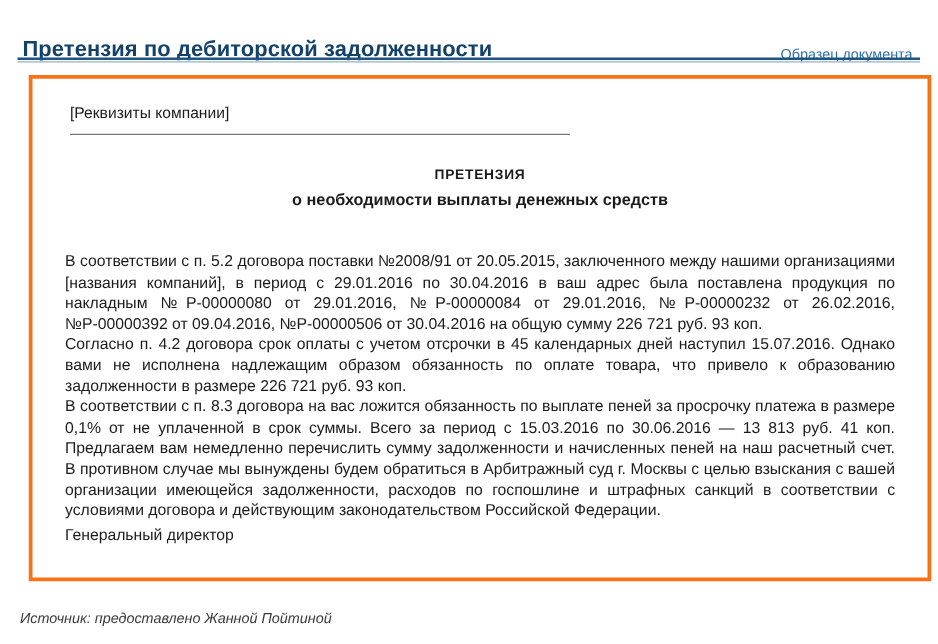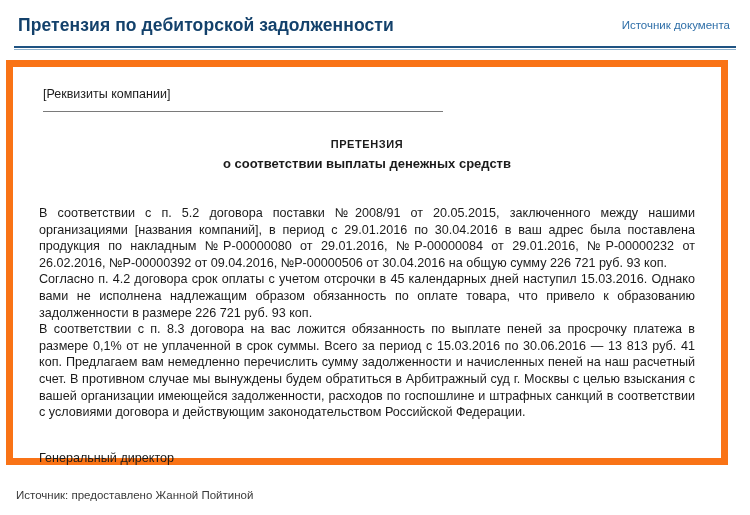--- a/index.html
+++ b/index.html
@@ -19,21 +19,21 @@
     width: 750px;
     height: 515px;
     box-sizing: border-box;
   }
   
   .header {
     position: relative;
     height: 50px;
     padding: 0 18px;
     display: flex;
-    align-items: center;
+    align-items: flex-end;
     justify-content: space-between;
   }
   .header-title {
     font-size: 17.5px;
     font-weight: bold;
     color: #13416b;
     letter-spacing: 0.1px;
     white-space: nowrap;
   }
   .header-sample {
@@ -54,25 +54,25 @@
     position: absolute;
     left: 14px;
     right: 14px;
     bottom: 0px;
     height: 1px;
     background: #8fb2cd;
   }
   
   .doc {
     position: absolute;
-    left: 6px;
+    left: 23px;
     top: 60px;
     width: 722px;
     height: 405px;
-    border: 7px solid #f97316;
+    border: 3px solid #f97316;
     background: #ffffff;
     box-sizing: border-box;
     padding: 18px 26px 10px 26px;
   }
   .requisites {
     font-size: 12.5px;
     color: #1b1b1b;
     margin: 2px 0 0 4px;
   }
   .req-rule {
@@ -98,21 +98,21 @@
     margin-top: 34px;
     font-size: 12.6px;
     line-height: 16.6px;
     text-align: justify;
     color: #1b1b1b;
   }
   .body-text p {
     margin: 0;
   }
   .signature {
-    margin-top: 30px;
+    margin-top: 4px;
     font-size: 12.6px;
   }
   .sign-row {
     margin-top: 8px;
     display: flex;
     align-items: flex-end;
     font-size: 12.6px;
     gap: 4px;
   }
   .sign-line {
@@ -121,45 +121,46 @@
     height: 13px;
   }
   .line-a { width: 232px; }
   .line-b { width: 232px; }
   .footer {
     position: absolute;
     left: 16px;
     bottom: 14px;
     font-size: 11.5px;
     color: #3a3a3a;
+    font-style: italic;
   }
 </style>
 </head>
 <body>
 
 <div class="page">
 
   <div class="header">
     <div class="header-title">Претензия по дебиторской задолженности</div>
-    <div class="header-sample">Источник документа</div>
+    <div class="header-sample">Образец документа</div>
     <div class="header-rule"></div>
     <div class="header-rule-thin"></div>
   </div>
 
   <div class="doc">
 
     <div class="requisites">[Реквизиты компании]</div>
     <div class="req-rule"></div>
 
     <div class="doc-title">ПРЕТЕНЗИЯ</div>
-    <div class="doc-subtitle">о соответствии выплаты денежных средств</div>
+    <div class="doc-subtitle">о необходимости выплаты денежных средств</div>
 
     <div class="body-text">
       <p>В соответствии с п. 5.2 договора поставки №2008/91 от 20.05.2015, заключенного между нашими организациями [названия компаний], в период с 29.01.2016 по 30.04.2016 в ваш адрес была поставлена продукция по накладным №Р-00000080 от 29.01.2016, №Р-00000084 от 29.01.2016, №Р-00000232 от 26.02.2016, №Р-00000392 от 09.04.2016, №Р-00000506 от 30.04.2016 на общую сумму 226 721 руб. 93 коп.</p>
-      <p>Согласно п. 4.2 договора срок оплаты с учетом отсрочки в 45 календарных дней наступил 15.03.2016. Однако вами не исполнена надлежащим образом обязанность по оплате товара, что привело к образованию задолженности в размере 226 721 руб. 93 коп.</p>
+      <p>Согласно п. 4.2 договора срок оплаты с учетом отсрочки в 45 календарных дней наступил 15.07.2016. Однако вами не исполнена надлежащим образом обязанность по оплате товара, что привело к образованию задолженности в размере 226 721 руб. 93 коп.</p>
       <p>В соответствии с п. 8.3 договора на вас ложится обязанность по выплате пеней за просрочку платежа в размере 0,1% от не уплаченной в срок суммы. Всего за период с 15.03.2016 по 30.06.2016 — 13 813 руб. 41 коп. Предлагаем вам немедленно перечислить сумму задолженности и начисленных пеней на наш расчетный счет. В противном случае мы вынуждены будем обратиться в Арбитражный суд г. Москвы с целью взыскания с вашей организации имеющейся задолженности, расходов по госпошлине и штрафных санкций в соответствии с условиями договора и действующим законодательством Российской Федерации.</p>
     </div>
 
     <div class="signature">Генеральный директор</div>
 
   </div>
 
   <div class="footer">Источник: предоставлено Жанной Пойтиной</div>
 
 </div>

